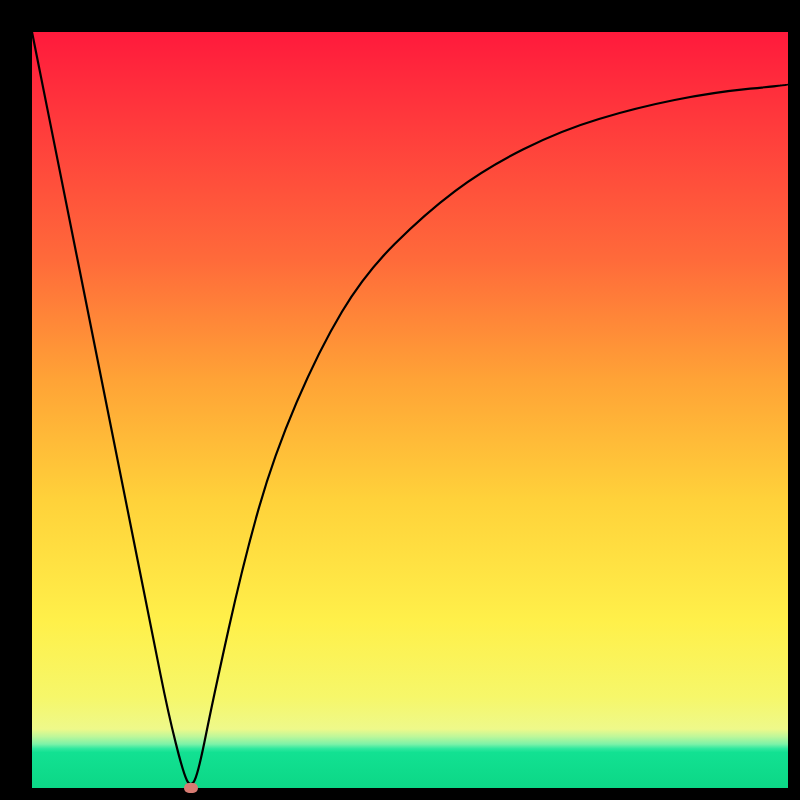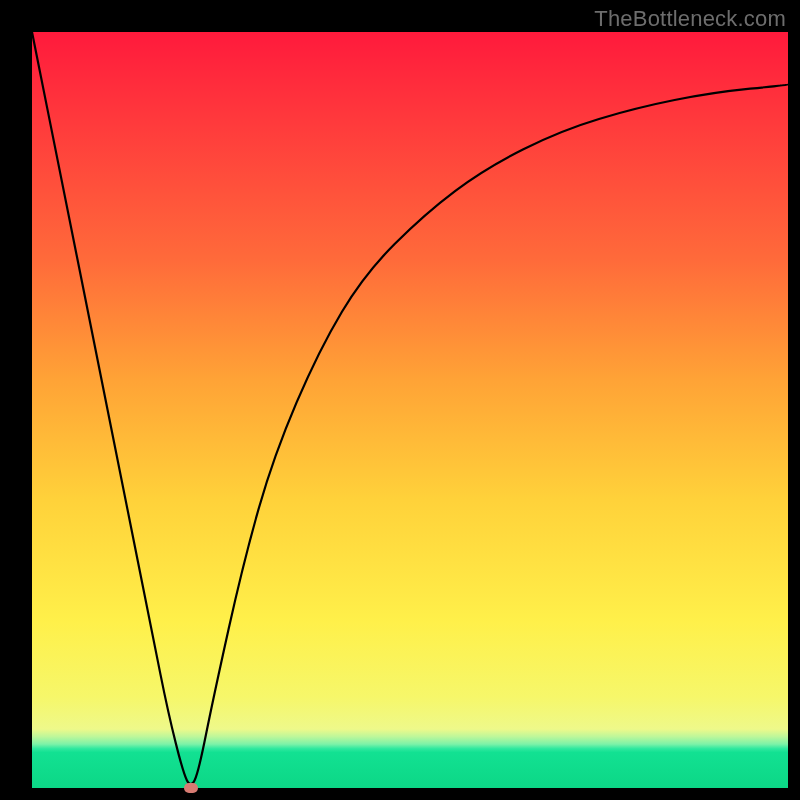--- a/index.html
+++ b/index.html
@@ -72,20 +72,19 @@
     border-radius: 5px;
     background: #d77b72;
     transform: translate(-50%, -50%);
     box-shadow: 0 0 0 0 rgba(0,0,0,0);
   }
 </style>
 </head>
 <body>
 
 <div class="frame">
-  <div class="watermark">TheBottleneck.com</div>
   <div class="plot-area">
     <svg class="curve" viewBox="0 0 756 756">
       <path id="curve-path" d="M 0.00 0.00 Q 0.00 0.00 15.12 75.60 Q 30.24 151.20 45.36 226.80 Q 60.48 302.40 75.60 378.00 Q 90.72 453.60 105.84 529.20 Q 120.96 604.80 128.52 642.60 Q 136.08 680.40 143.64 710.64 Q 151.20 740.88 154.98 748.44 Q 158.76 756.00 162.54 748.44 Q 166.32 740.88 173.88 703.08 Q 181.44 665.28 196.56 597.24 Q 211.68 529.20 226.80 476.28 Q 241.92 423.36 264.60 370.44 Q 287.28 317.52 309.96 279.72 Q 332.64 241.92 362.88 211.68 Q 393.12 181.44 423.36 158.76 Q 453.60 136.08 491.40 117.18 Q 529.20 98.28 567.00 86.94 Q 604.80 75.60 642.60 68.04 Q 680.40 60.48 718.20 56.70 T 756.00 52.92"></path>
     </svg>
     <div id="min-marker" class="marker" style="left: 158.76px; top: 756px;"></div>
   </div>
 </div>
 
 </body></html>

